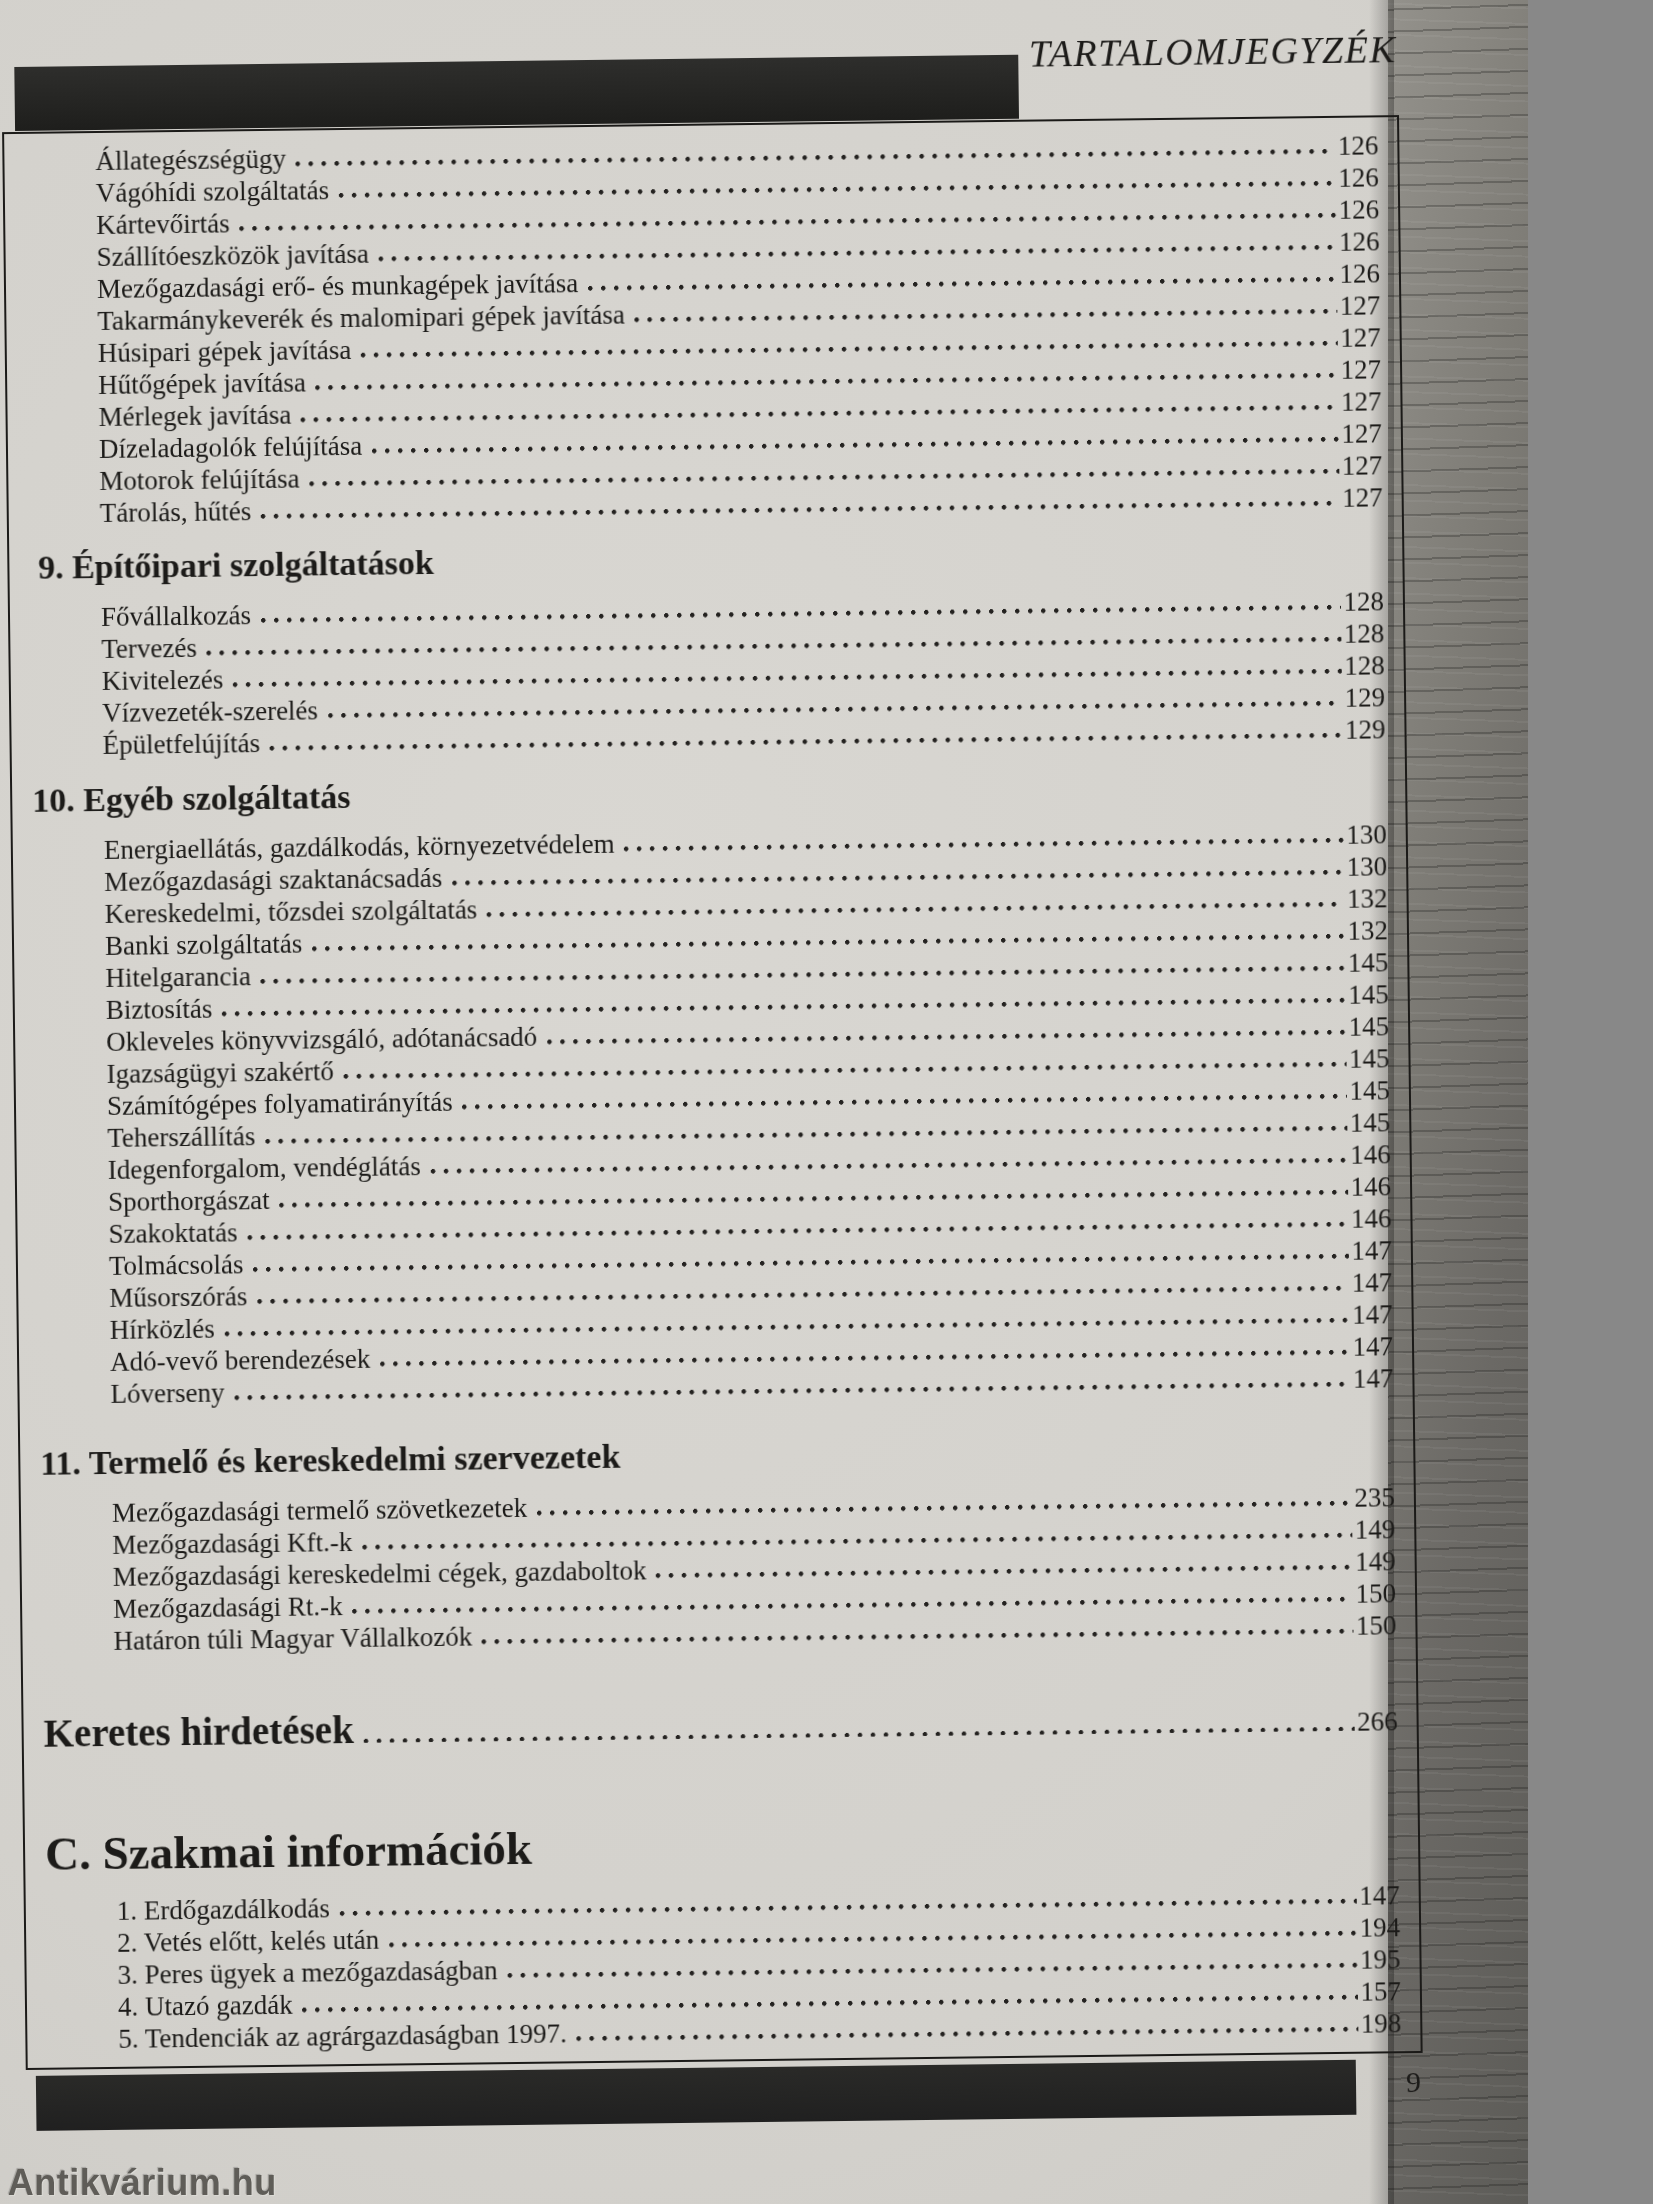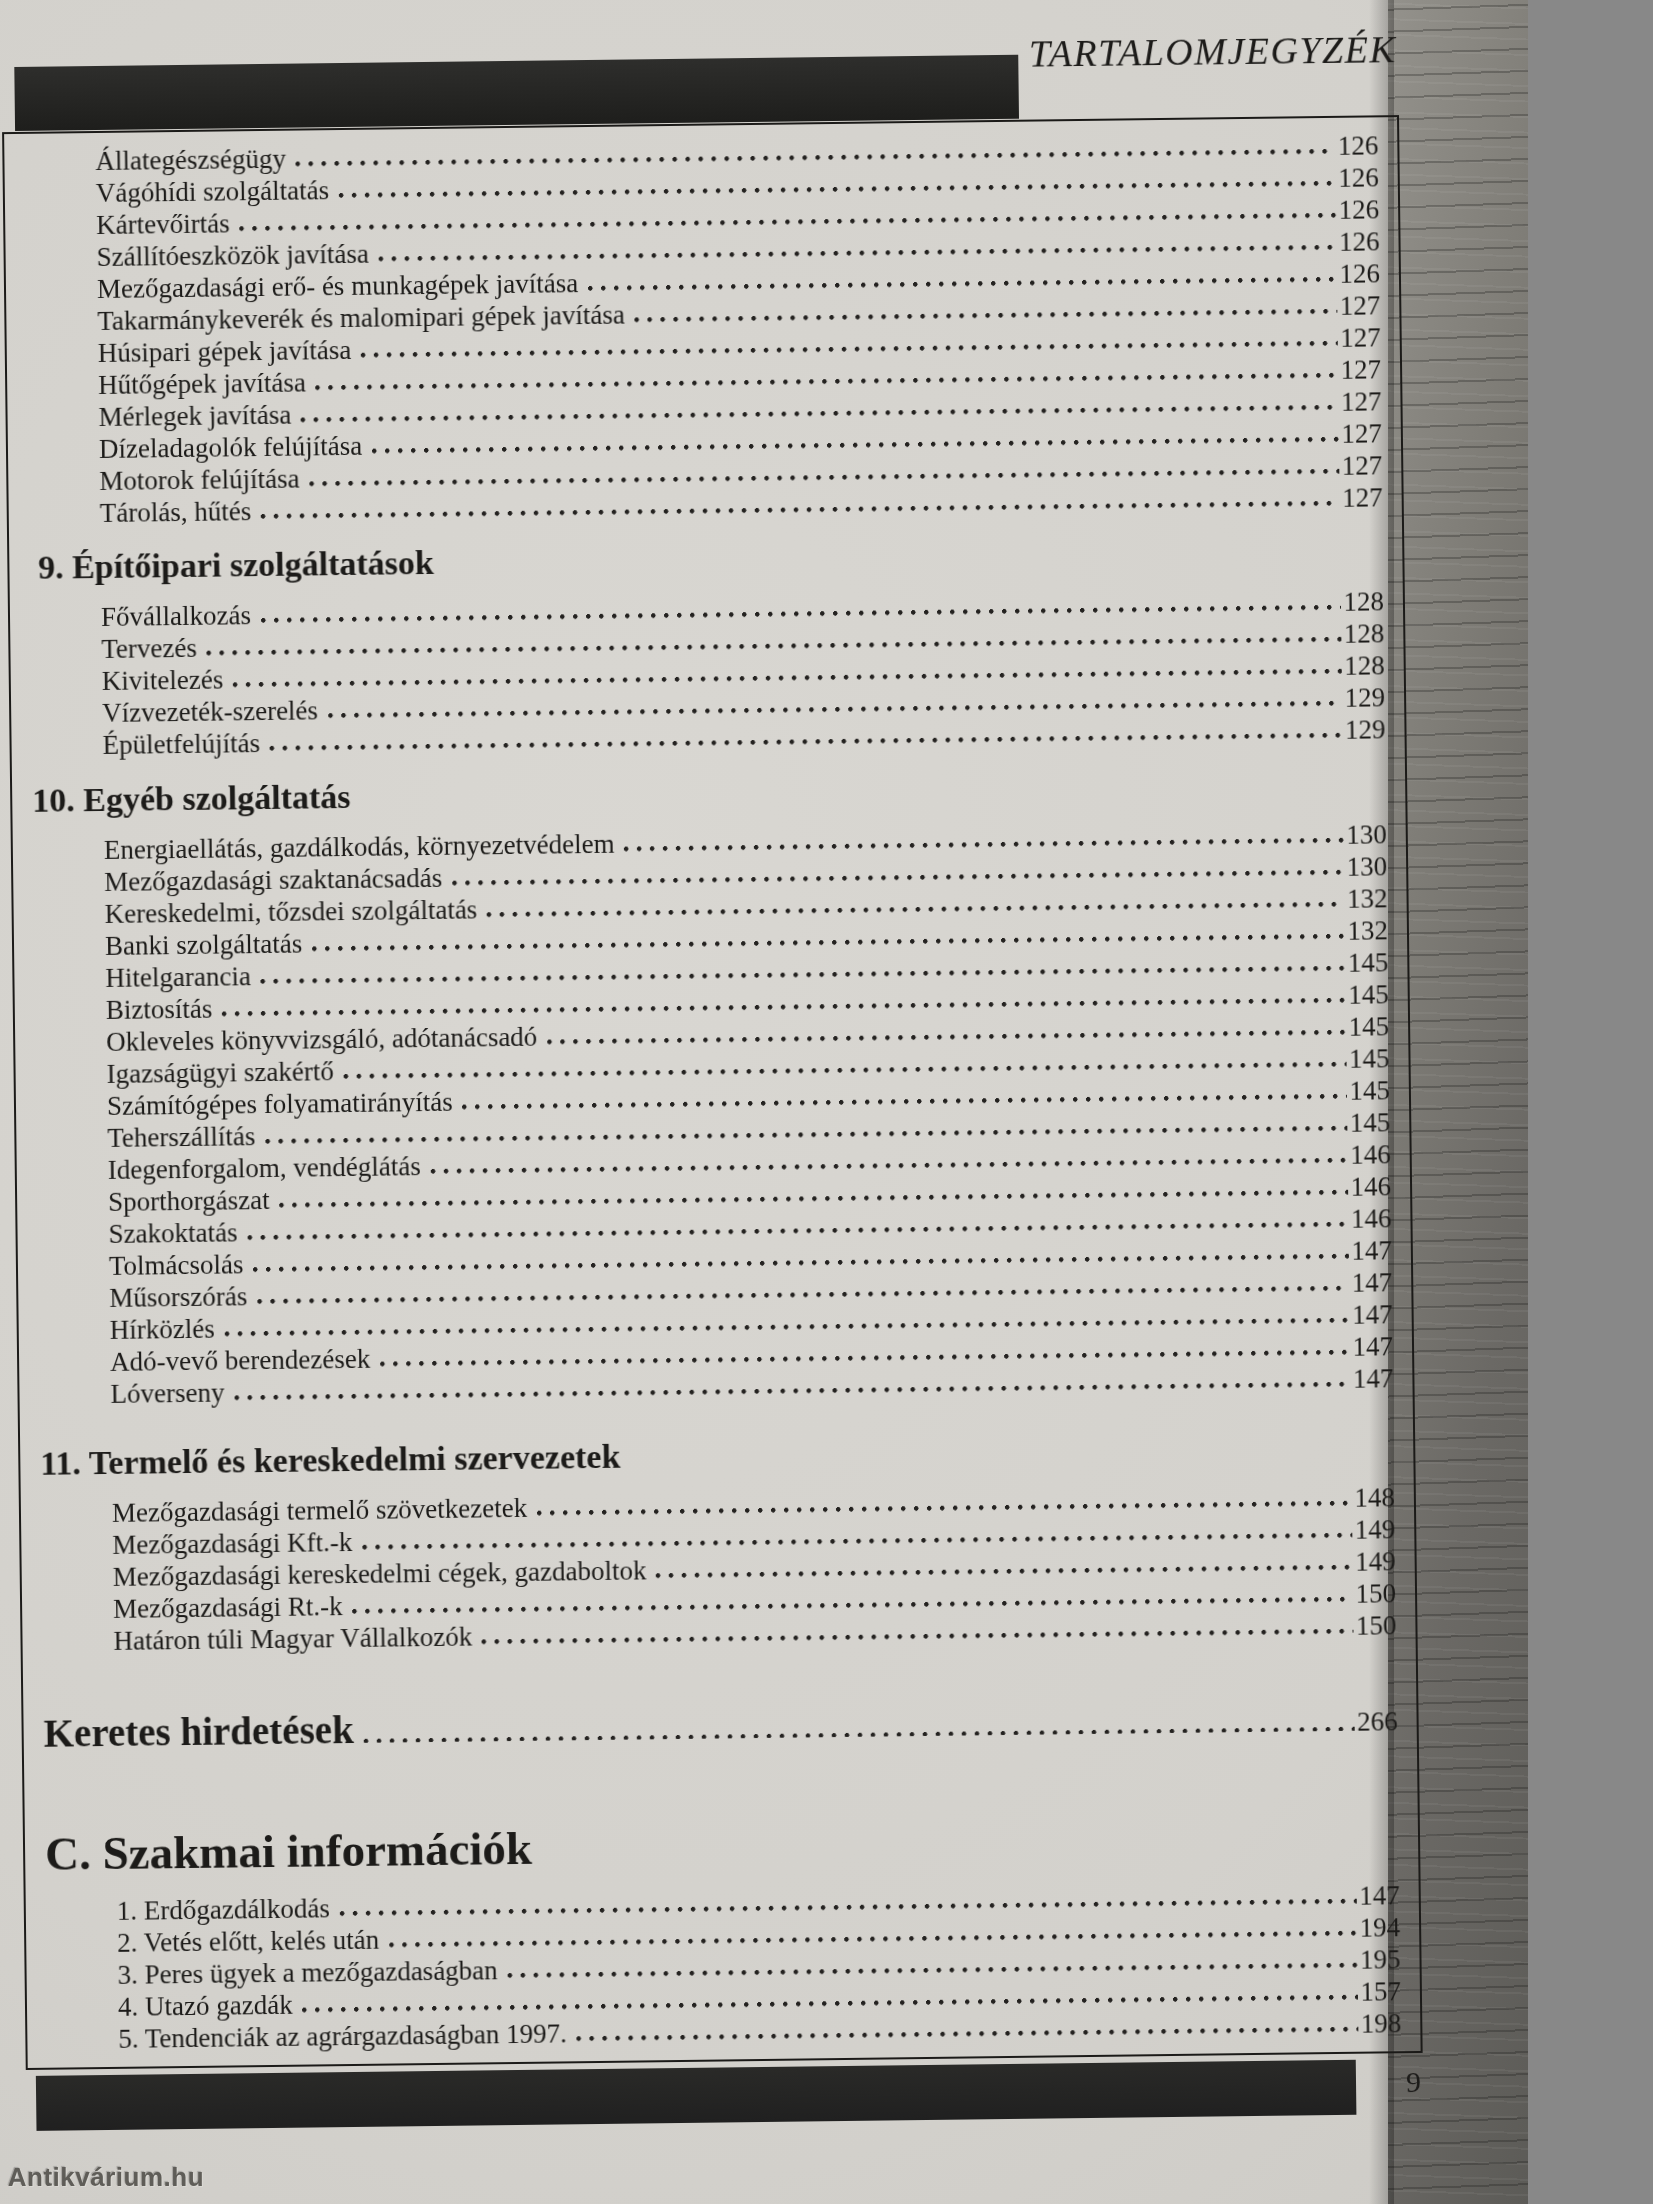--- a/index.html
+++ b/index.html
@@ -35,21 +35,21 @@
   .lbl{white-space:nowrap;}
   .dots{flex:1 1 auto;align-self:flex-end;height:4.9px;margin:0 2.9px 7.8px 9.7px;
         background-image:radial-gradient(circle at 2.3px 2.3px,#242220 2px,rgba(0,0,0,0) 2.5px);
         background-size:13px 4.9px;background-repeat:repeat-x;background-position:left bottom;}
   .pg{white-space:nowrap;}
   #sec4 .row{height:50px;line-height:50px;margin-left:0;width:1354px;}
   #sec4 .lbl{font-weight:bold;font-size:39px;}
   #sec4 .dots{margin-bottom:11.6px;}
   #folio{position:absolute;left:1394px;top:2073px;font-size:30px;}
   #watermark{position:absolute;left:7.8px;top:2162px;
-        font-family:"Liberation Sans","DejaVu Sans",sans-serif;font-weight:bold;font-size:26px;
+        font-family:"Liberation Sans","DejaVu Sans",sans-serif;font-weight:bold;font-size:36px;
         color:#4c4a45;opacity:.85;letter-spacing:0.5px;
         text-shadow:1px 1px 0 rgba(235,235,230,.45), -1px -1px 1px rgba(0,0,0,.25);}
 </style>
 </head>
 <body>
 
 <div id="scan">
   <div id="wood">
       <div class="grain"></div>
     </div>
@@ -241,21 +241,21 @@
           <span class="lbl">Lóverseny</span>
           <span class="dots"></span>
           <span class="pg">147</span>
         </div>
       </div>
     <div id="sec3" class="sec">
         <div class="toc-heading">11. Termelő és kereskedelmi szervezetek</div>
         <div class="row">
           <span class="lbl">Mezőgazdasági termelő szövetkezetek</span>
           <span class="dots"></span>
-          <span class="pg">148</span>
+          <span class="pg">235</span>
         </div>
         <div class="row">
           <span class="lbl">Mezőgazdasági Kft.-k</span>
           <span class="dots"></span>
           <span class="pg">149</span>
         </div>
         <div class="row">
           <span class="lbl">Mezőgazdasági kereskedelmi cégek, gazdaboltok</span>
           <span class="dots"></span>
           <span class="pg">149</span>

